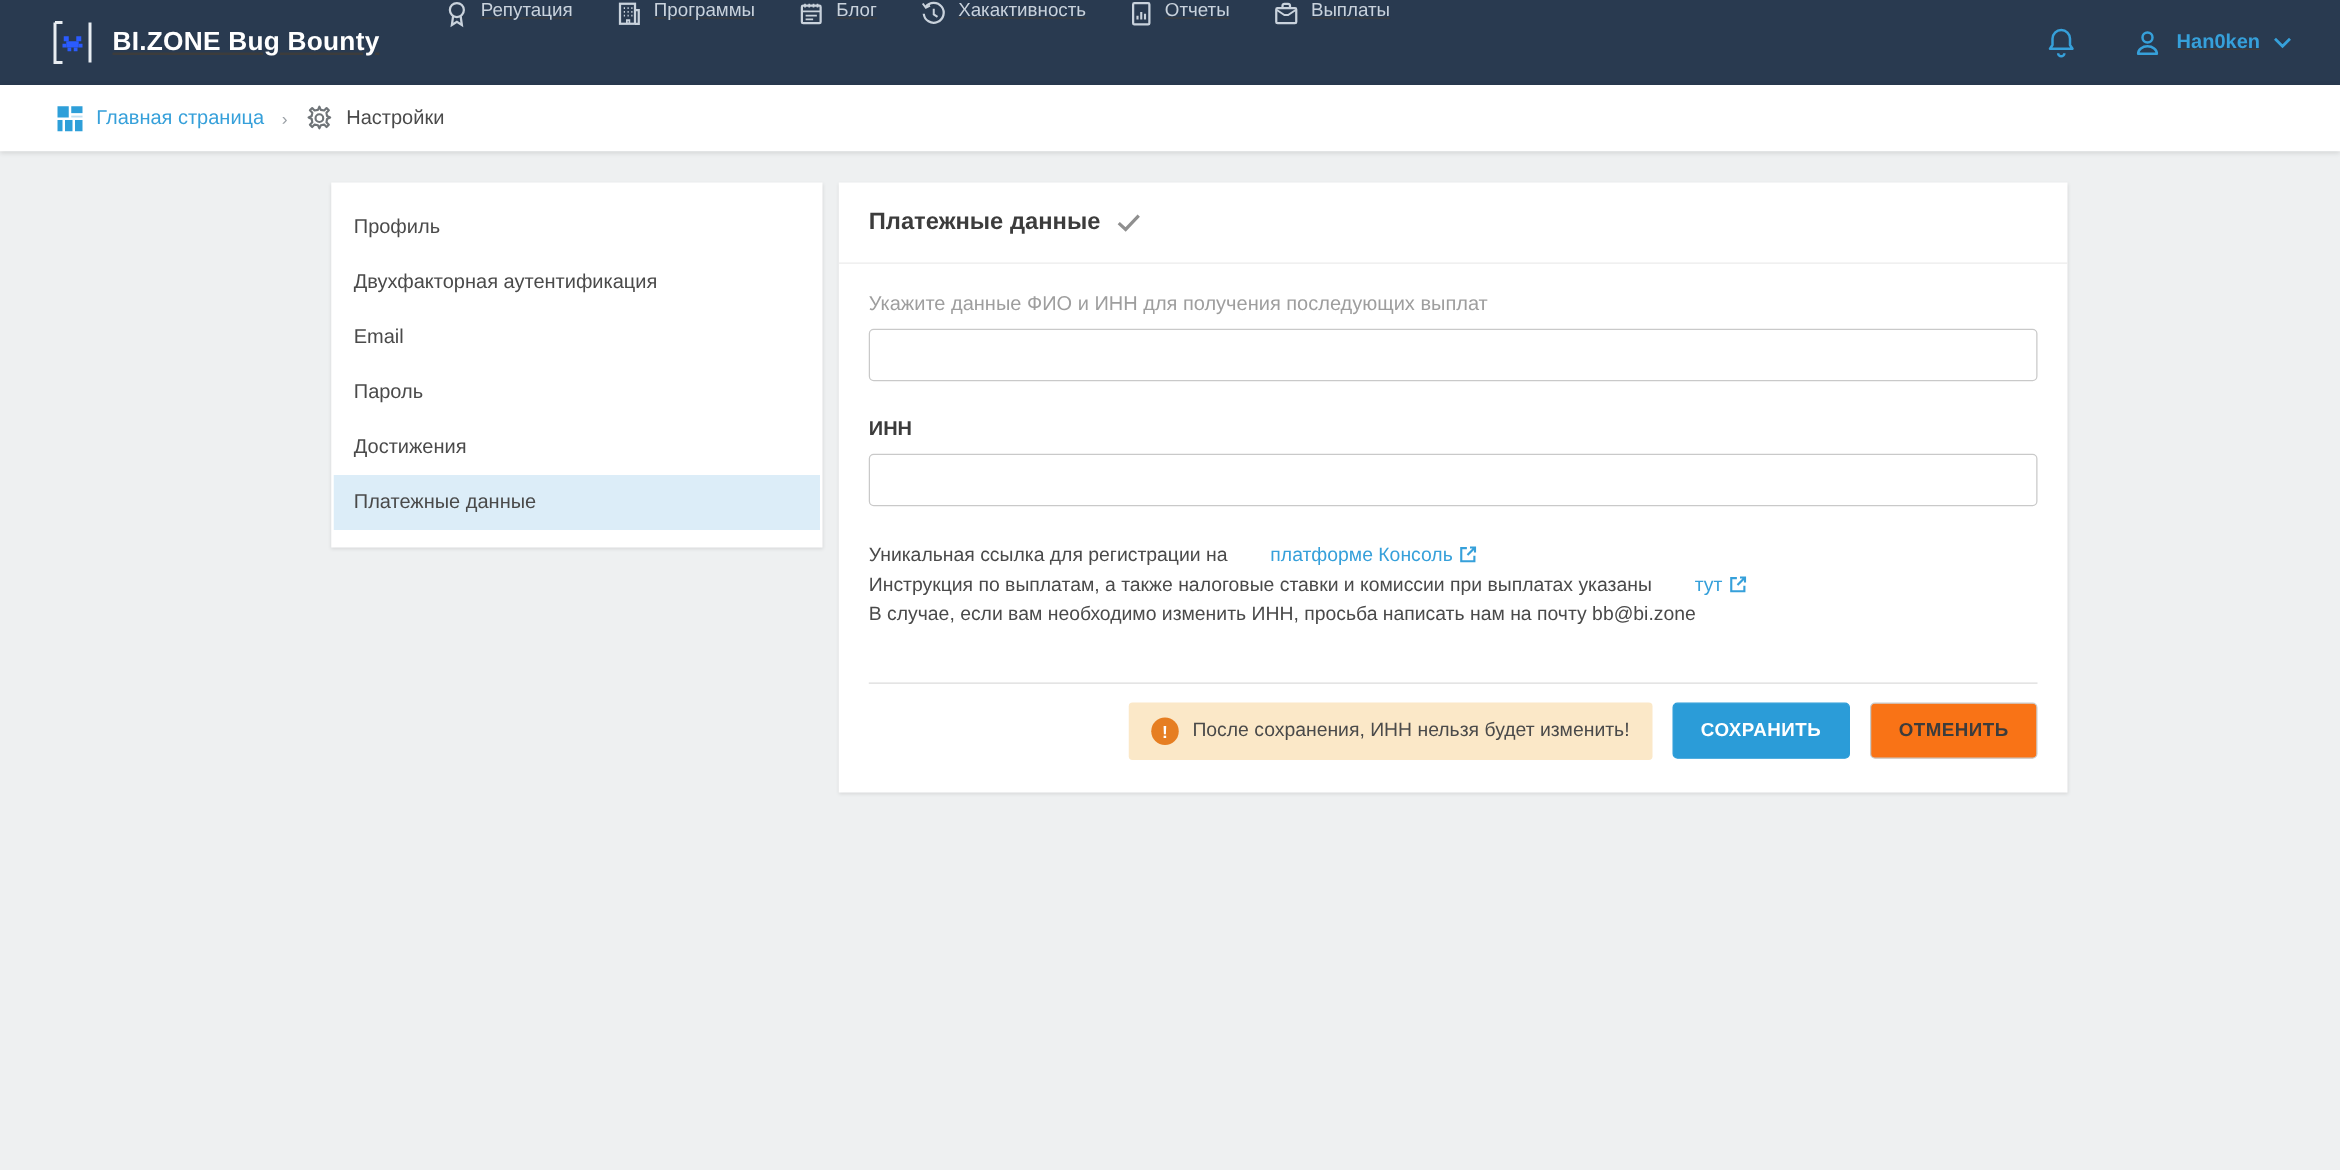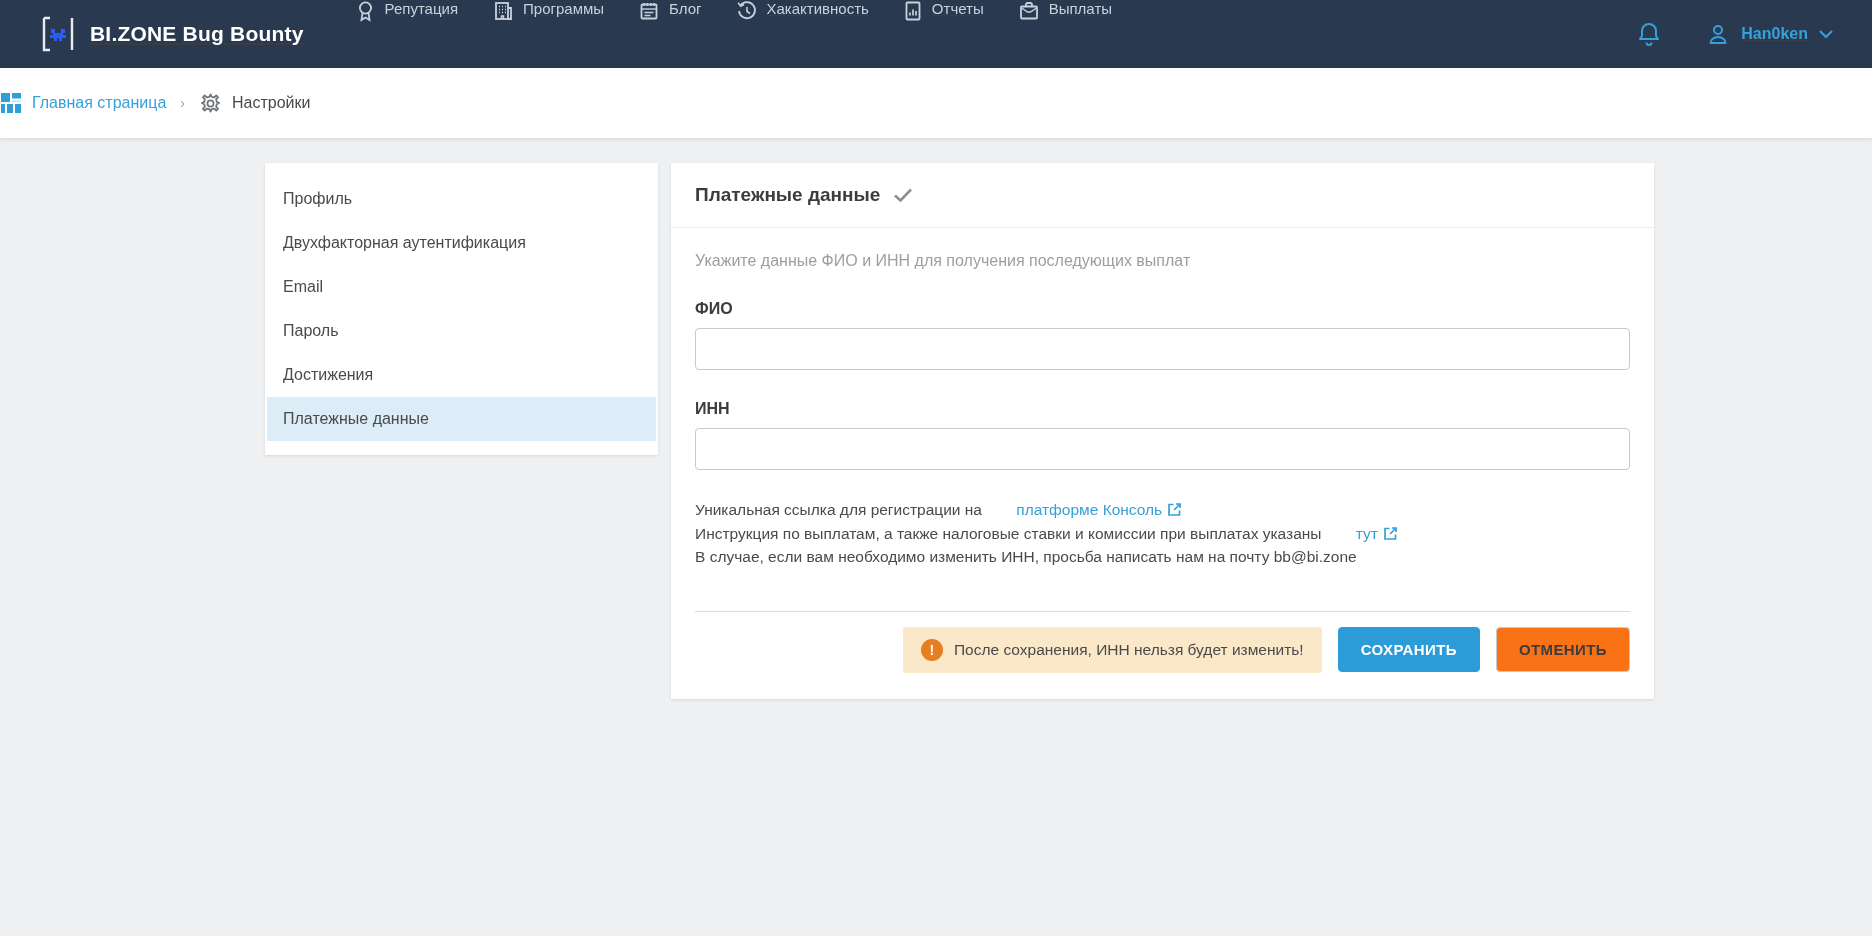--- a/index.html
+++ b/index.html
@@ -22,22 +22,22 @@
   .nav-item {
     display:flex; align-items:flex-start; gap:9px; color:#c9d2dc;
     font-size:15px; padding:0 17px; height:68px; cursor:pointer; white-space:nowrap;
   }
   .nav-item svg { stroke:#c9d2dc; }
   .nav-right { margin-left:auto; display:flex; align-items:center; gap:44px; }
   .user-menu { display:flex; align-items:center; gap:10px; cursor:pointer; }
   .user-name { color:var(--accent,#36a0da); font-size:16px; font-weight:bold; }
   
   .breadcrumb-bar {
-    height:70px; background:#fff; display:flex; align-items:center;
-    box-shadow:0 1px 4px rgba(0,0,0,.12); position:relative; z-index:2;
+    height:53px; background:#fff; display:flex; align-items:center;
+    padding-left:45px; box-shadow:0 1px 4px rgba(0,0,0,.12); position:relative; z-index:2;
   }
   .crumb { display:flex; align-items:center; gap:10px; font-size:16px; }
   .crumb-link { color:var(--accent,#36a0da); cursor:pointer; }
   .crumb-sep { color:#9aa0a6; margin:0 14px; font-size:14px; }
   .crumb-current { color:#4a4a4a; }
   
   .content { display:flex; align-items:flex-start; margin:25px 0 0 265px; gap:13px; }
   .card { background:#fff; box-shadow:0 1px 3px rgba(0,0,0,.10); }
   .sidebar { width:393px; padding:14px 2px; }
   .side-item {
@@ -208,21 +208,20 @@
     <div class="panel-header">
       <span class="panel-title">Платежные данные</span>
       <svg class="check-icon" width="20" height="16" viewBox="0 0 20 16" fill="none" stroke="#8f8f8f" stroke-width="2.6">
         <path d="M2 8.5 L7.5 13.5 L18 2.5"></path>
       </svg>
     </div>
 
     <div class="panel-body">
       <div class="desc">Укажите данные ФИО и ИНН для получения последующих выплат</div>
 
-      <div class="field-label">ФИО</div>
       <input class="text-input" type="text" value="" style="">
 
       <div class="field-label">ИНН</div>
       <input class="text-input" type="text" value="" style="">
 
       <div class="info-block">
         <span class="info-line">
           <span>Уникальная ссылка для регистрации на </span><a class="text-link">платформе Консоль</a><svg class="ext-icon" width="15" height="15" viewBox="0 0 15 15" fill="none" stroke="#36a0da" stroke-width="1.7">
               <path d="M12.5 8.5 V13 H2 V2.5 H6.5"></path>
               <path d="M9 2 H13 V6 M13 2 L7 8"></path>

